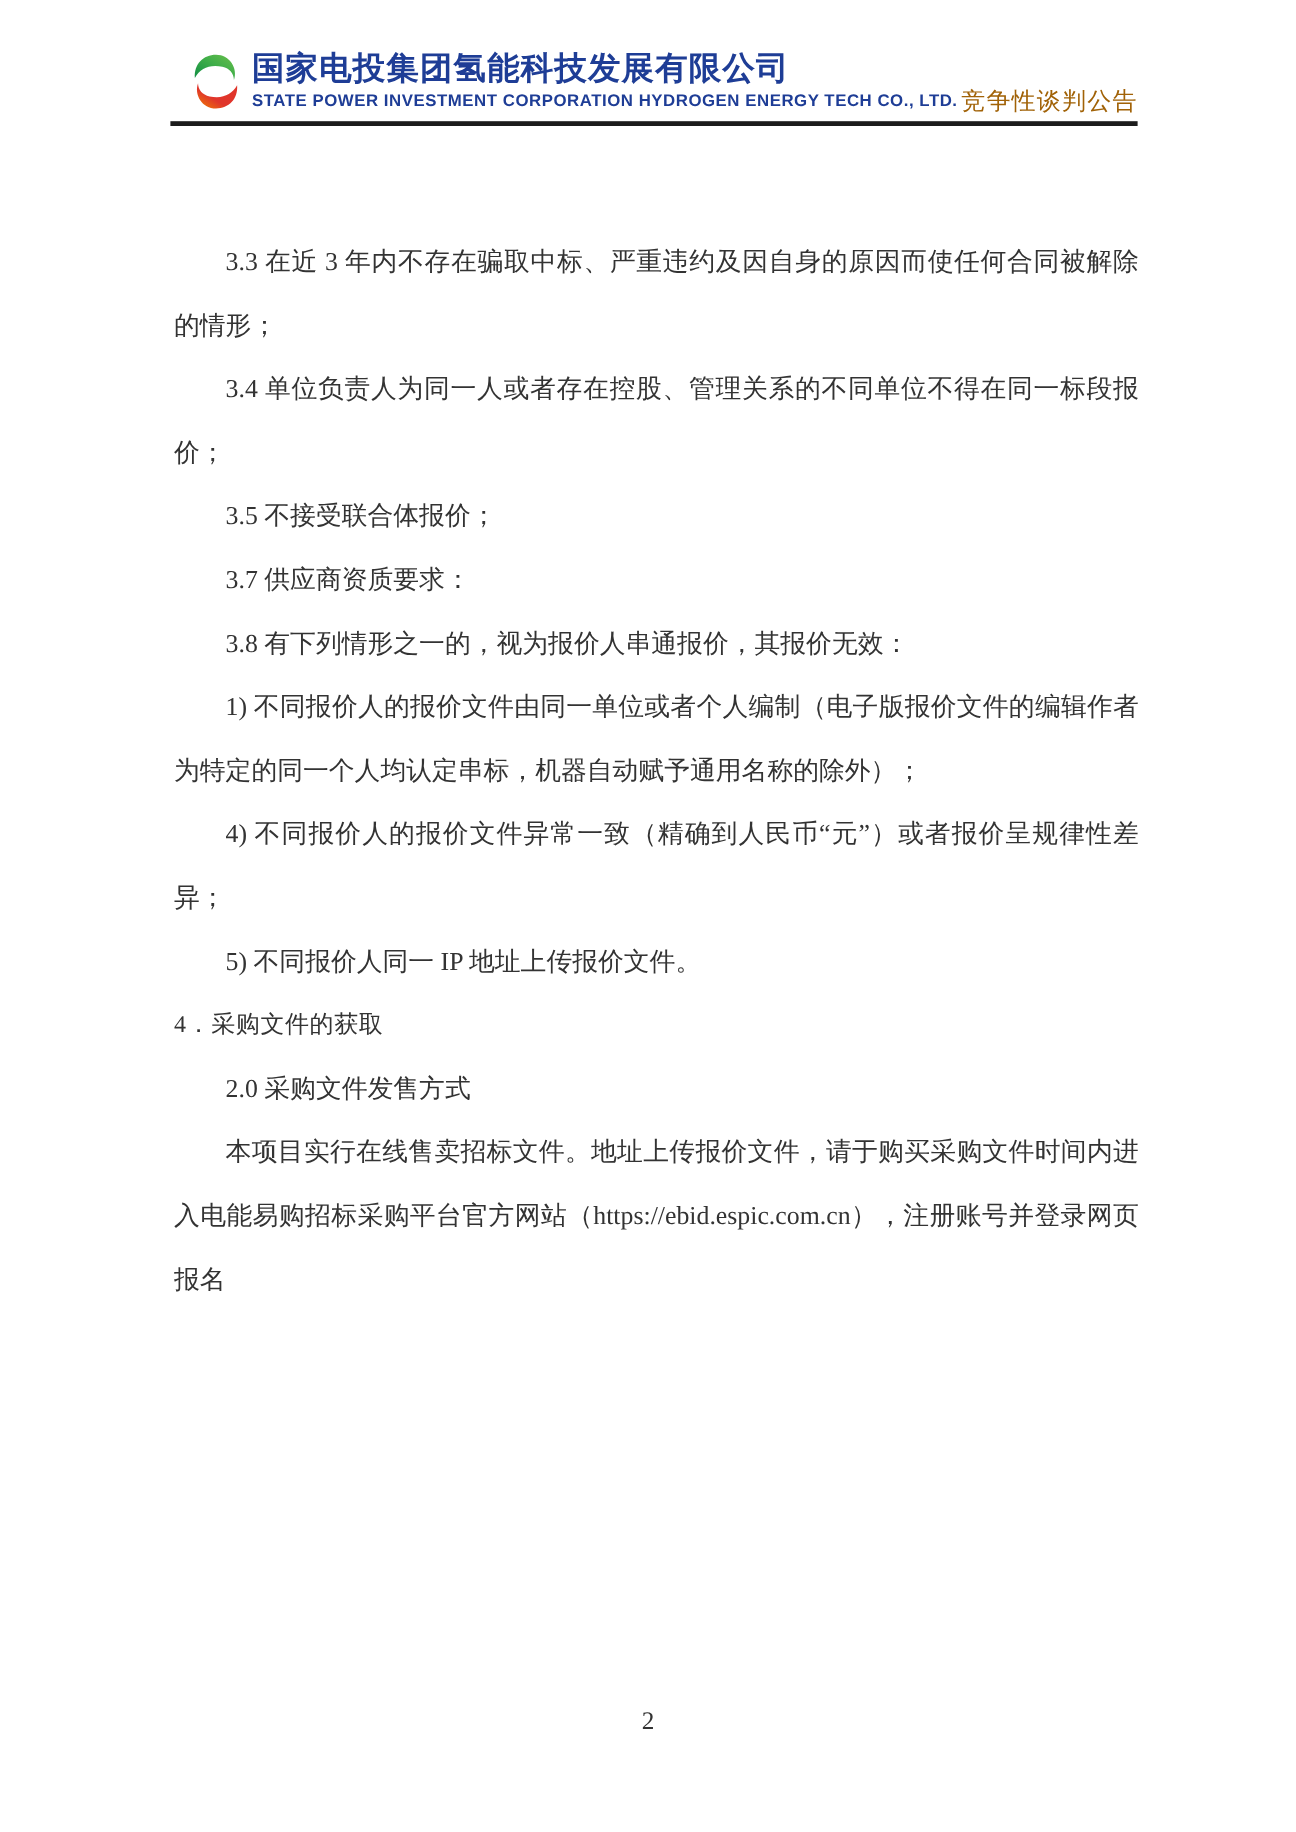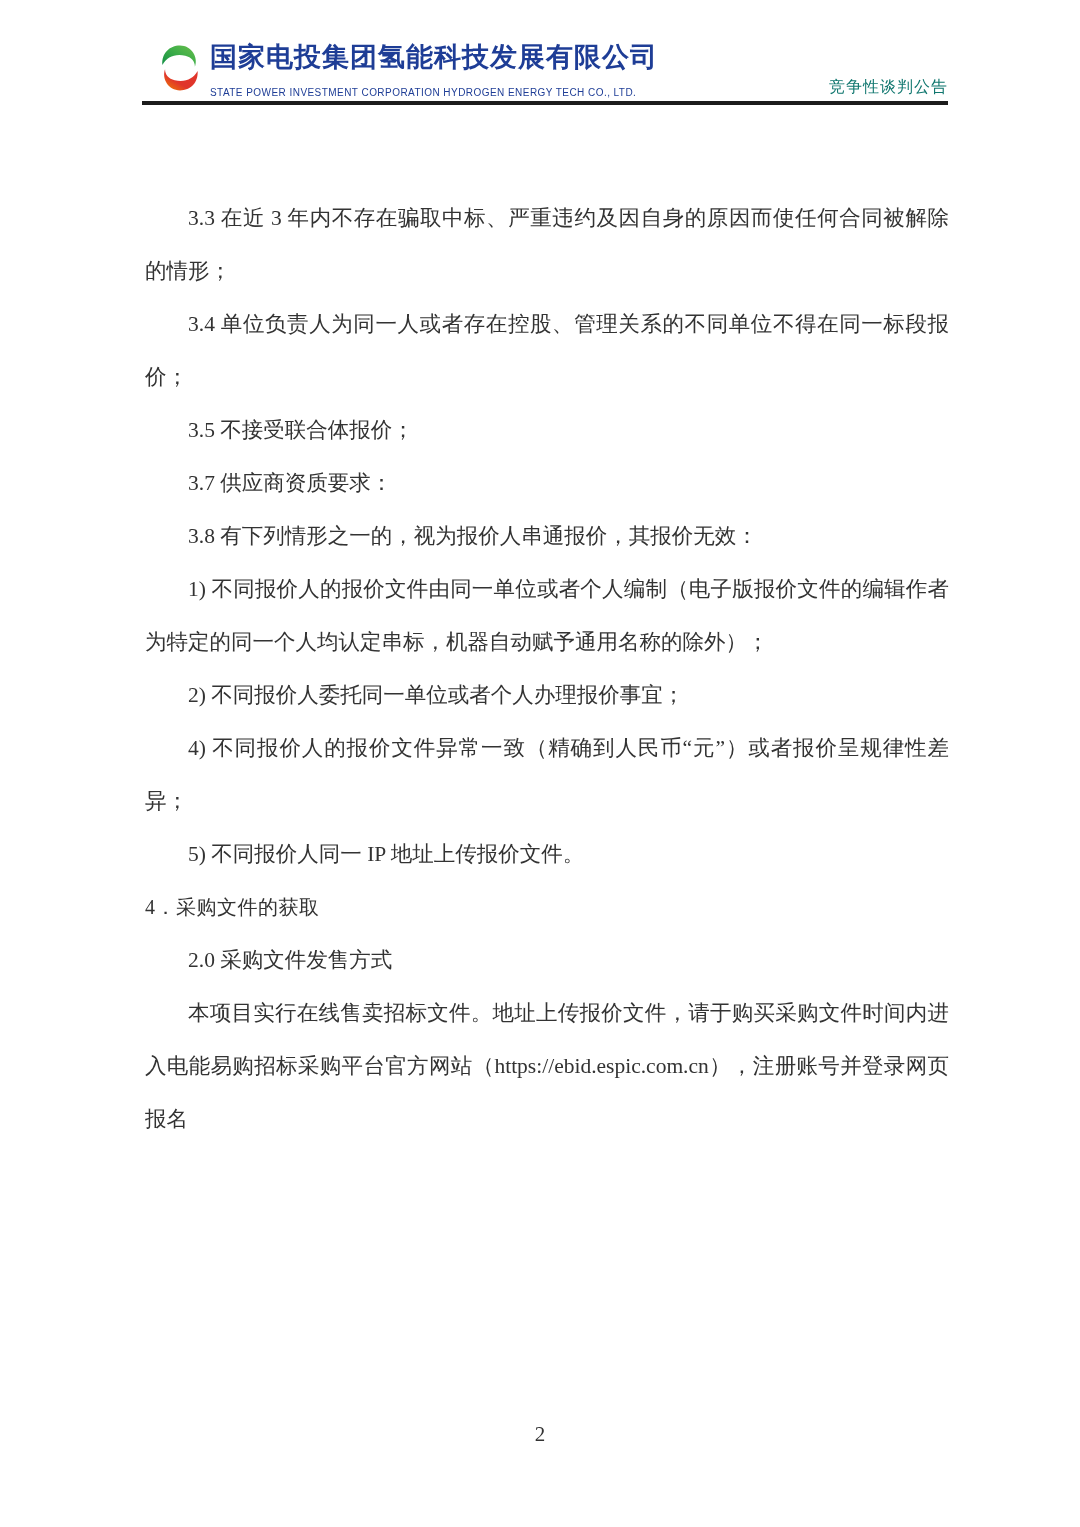--- a/index.html
+++ b/index.html
@@ -35,34 +35,34 @@
     font-family: "Liberation Sans", "DejaVu Sans", sans-serif;
     font-weight: 700;
     font-size: 27px;
     line-height: 30px;
     letter-spacing: 1px;
     color: #1e3d96;
     white-space: nowrap;
   }
   .company-en {
     font-family: "Liberation Sans", "DejaVu Sans", sans-serif;
-    font-weight: 400;
-    font-size: 10px;
+    font-weight: 700;
+    font-size: 14px;
     letter-spacing: 0.45px;
     color: #1e3d96;
-    margin-top: 15px;
+    margin-top: 3px;
     white-space: nowrap;
   }
   .doc-type {
     position: absolute;
     right: 0;
     bottom: 3px;
-    font-size: 16px;
+    font-size: 20px;
     letter-spacing: 1px;
-    color: #0f766e;
+    color: #a16207;
     white-space: nowrap;
   }
 
   
   .doc-body {
     position: absolute;
     left: 145px;
     top: 192px;
     width: 804px;
     font-size: 21.5px;
@@ -126,21 +126,20 @@
     <div class="doc-type">竞争性谈判公告</div>
   </div>
 
   <div class="doc-body">
     <p class="indent">3.3 在近 3 年内不存在骗取中标、严重违约及因自身的原因而使任何合同被解除的情形；</p>
     <p class="indent">3.4 单位负责人为同一人或者存在控股、管理关系的不同单位不得在同一标段报价；</p>
     <p class="indent">3.5 不接受联合体报价；</p>
     <p class="indent">3.7 供应商资质要求：</p>
     <p class="indent">3.8 有下列情形之一的，视为报价人串通报价，其报价无效：</p>
     <p class="indent">1) 不同报价人的报价文件由同一单位或者个人编制（电子版报价文件的编辑作者为特定的同一个人均认定串标，机器自动赋予通用名称的除外）；</p>
-    <p class="indent">2) 不同报价人委托同一单位或者个人办理报价事宜；</p>
     <p class="indent">4) 不同报价人的报价文件异常一致（精确到人民币“元”）或者报价呈规律性差异；</p>
     <p class="indent">5) 不同报价人同一 IP 地址上传报价文件。</p>
     <p class="sec-title">4．采购文件的获取</p>
     <p class="indent">2.0 采购文件发售方式</p>
     <p class="indent"><span>本项目实行在线售卖招标文件。地址上传报价文件，请于购买采购文件时间内进入电能易购招标采购平台官方网站（</span><span>https://ebid.espic.com.cn</span><span>），注册账号并登录网页报名</span></p>
   </div>
 
   <div class="page-number">2</div>
 
 </div>

